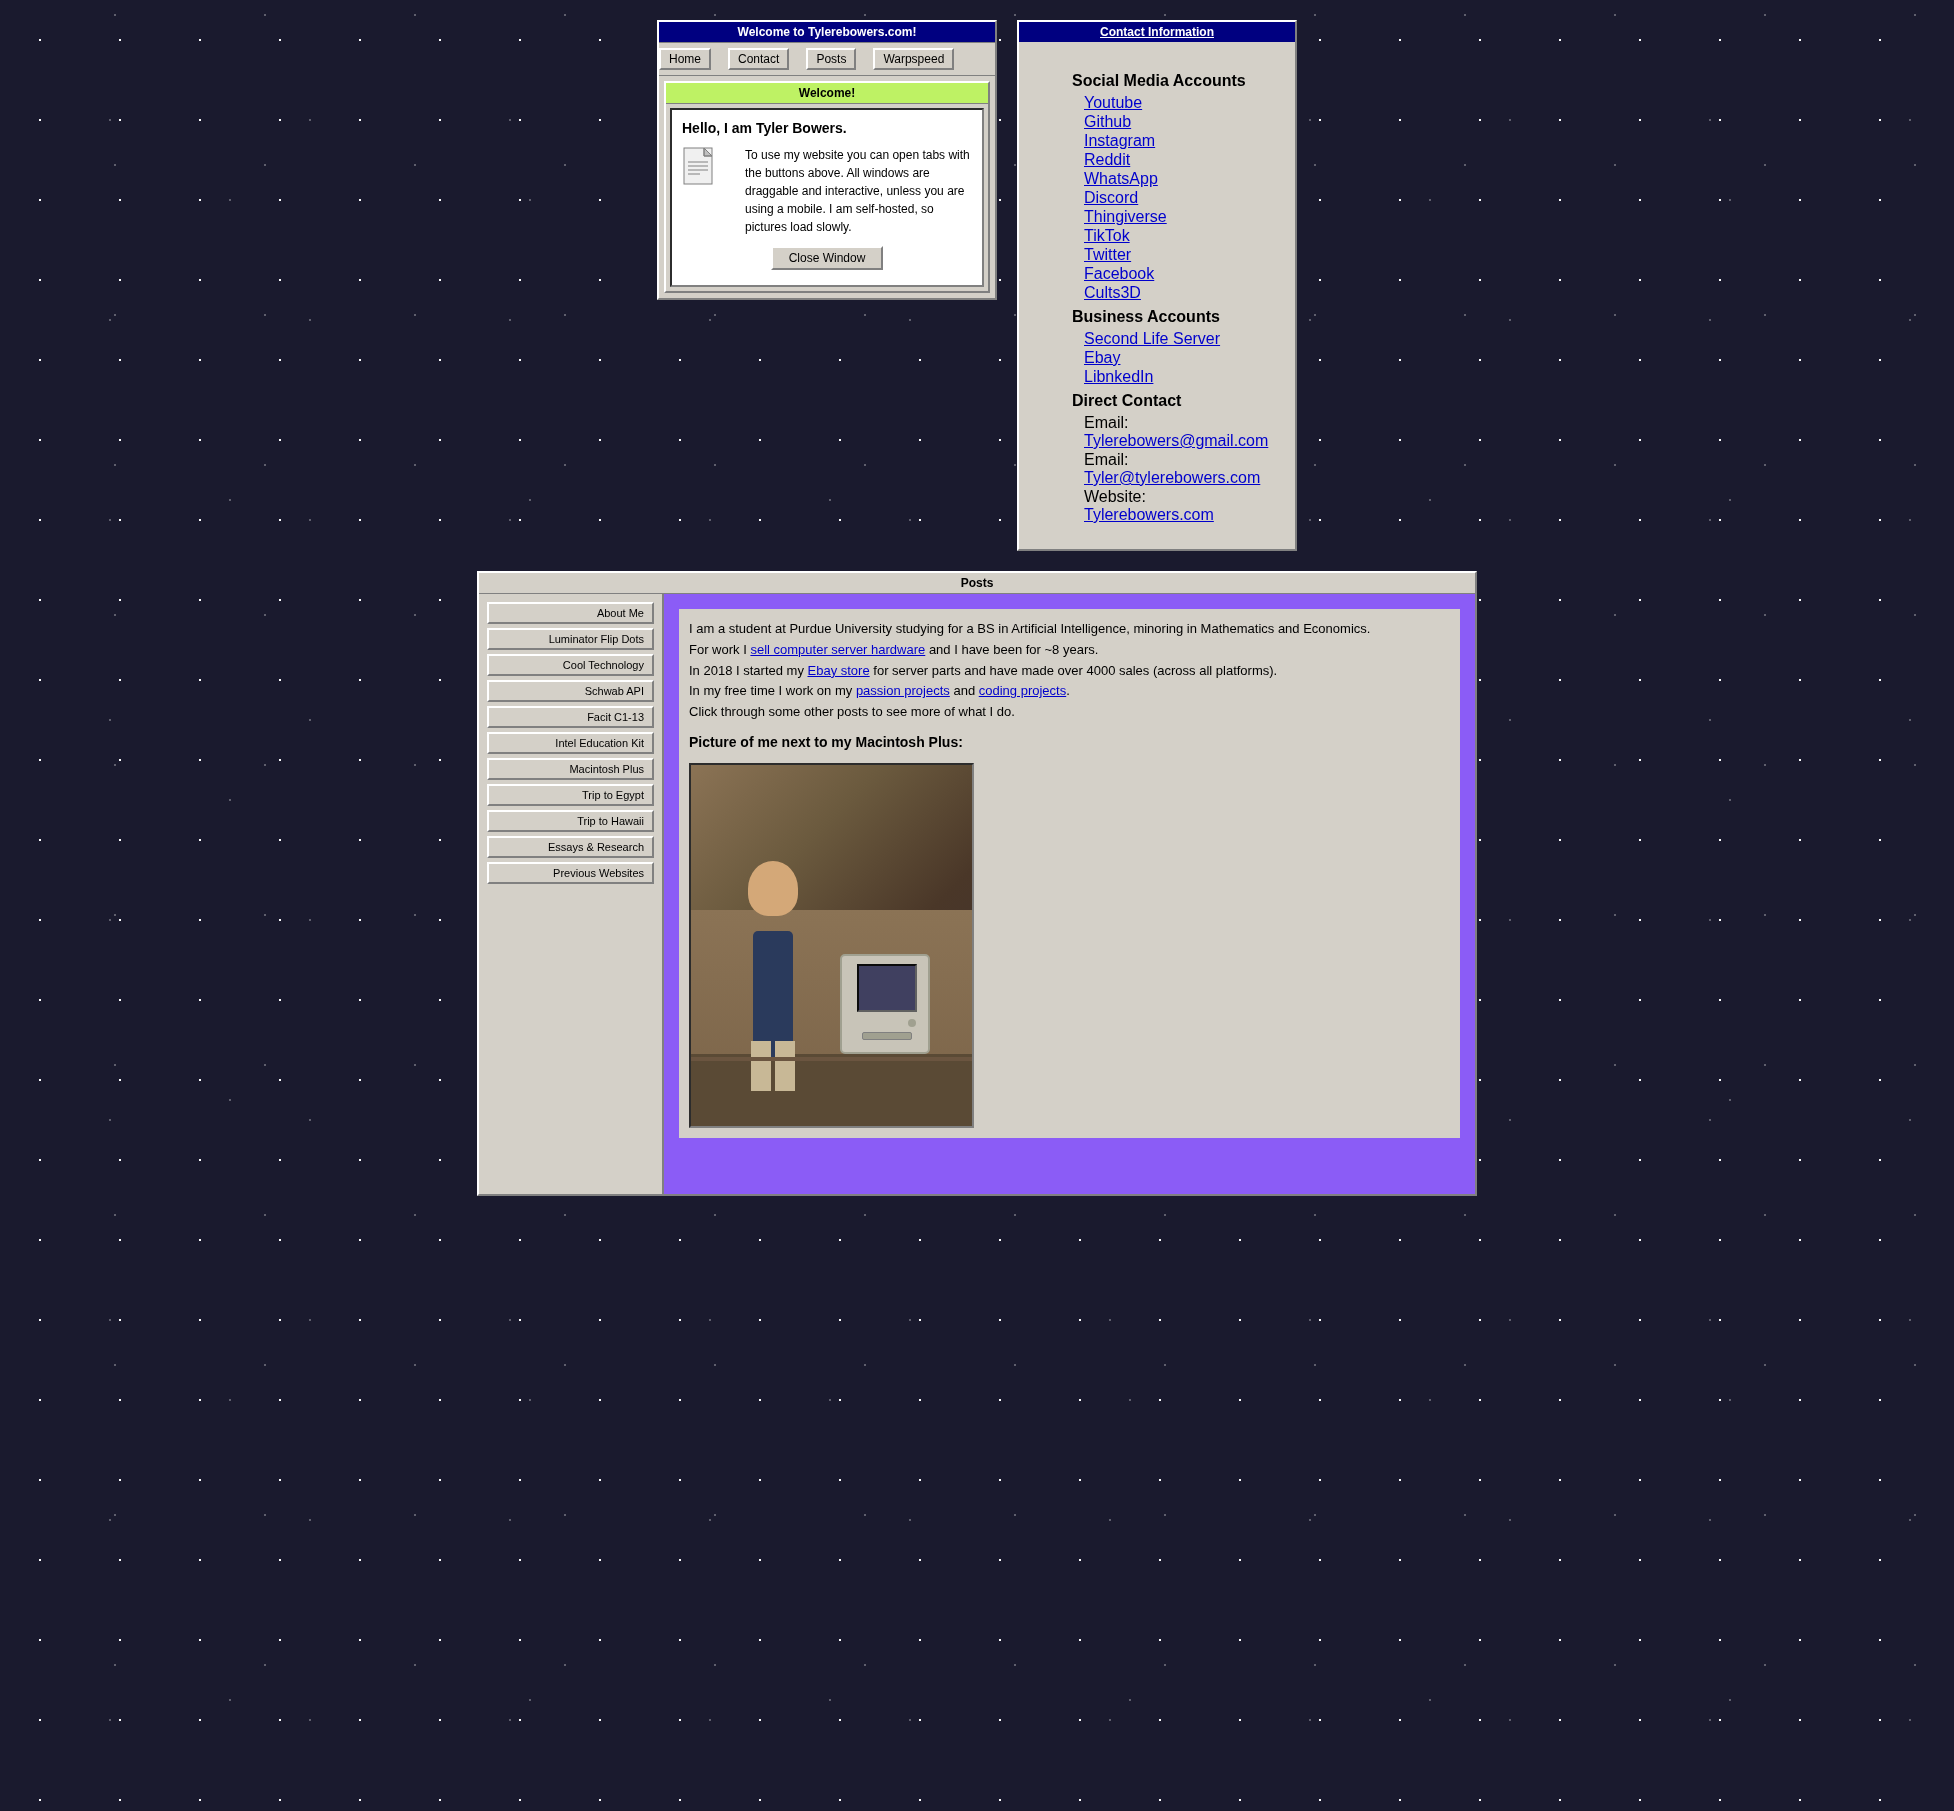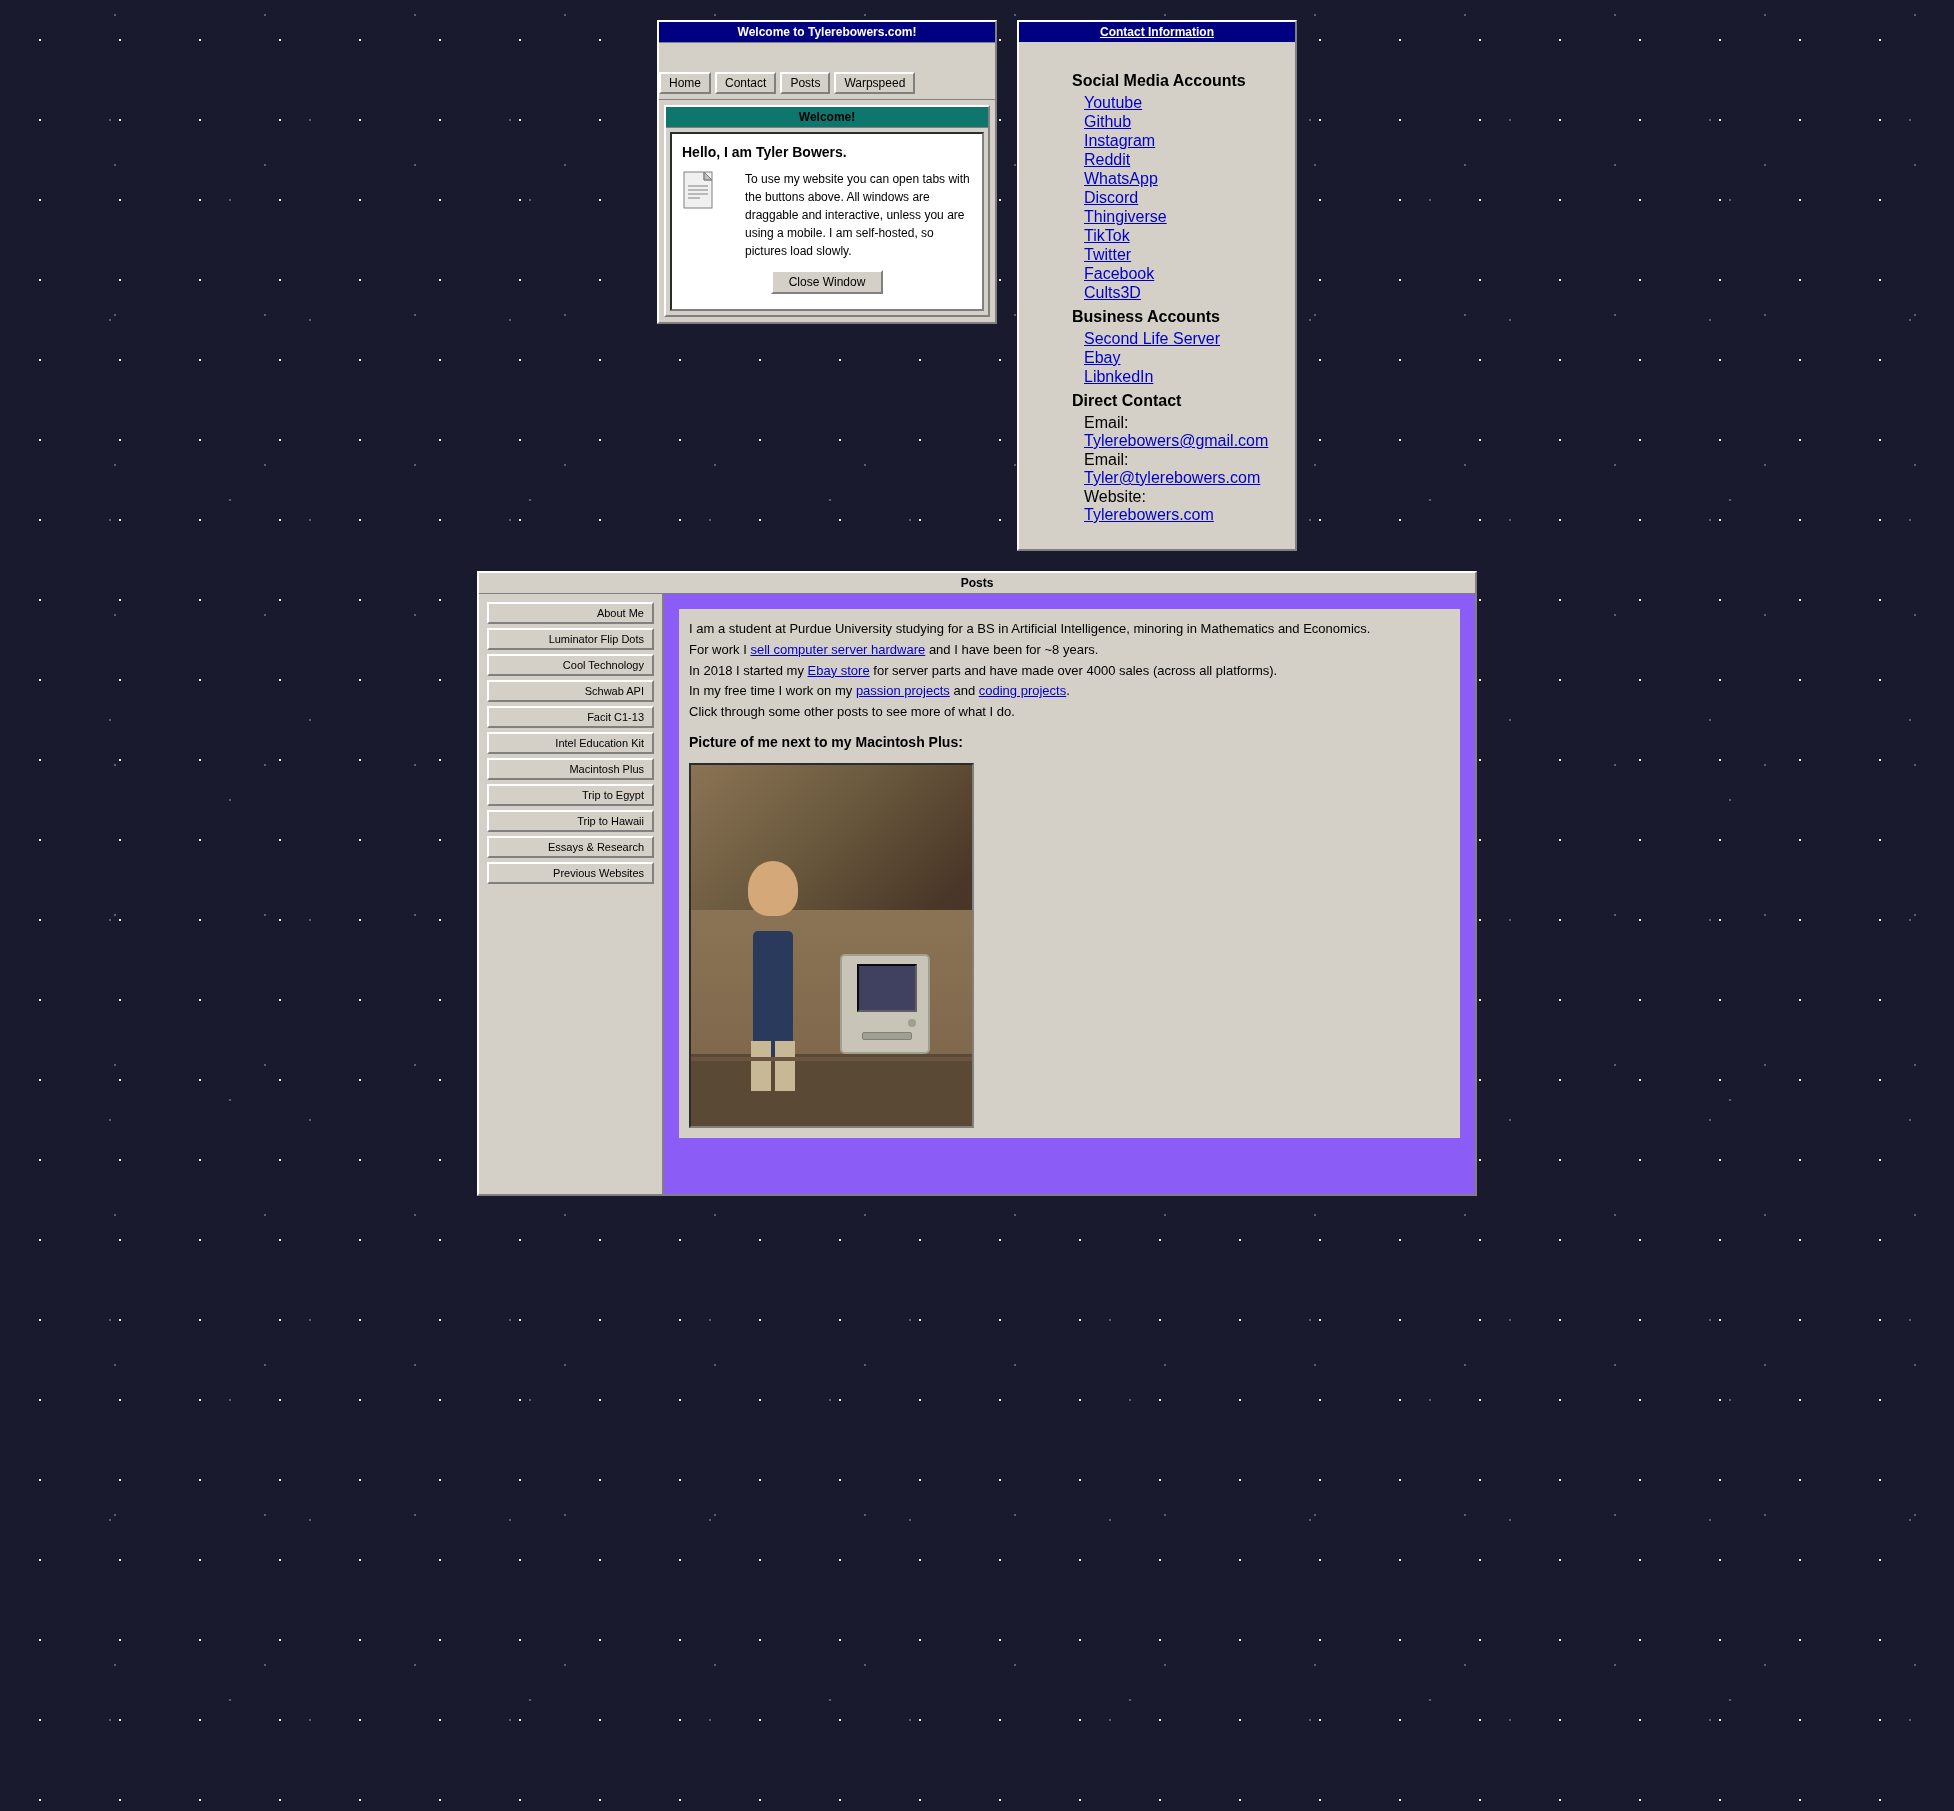--- a/index.html
+++ b/index.html
@@ -59,25 +59,24 @@
       color: white;
       text-align: center;
       padding: 3px 5px;
       font-size: 12px;
       font-weight: bold;
       border-bottom: 1px solid #808080;
     }
 
     .window-nav {
       display: flex;
-      gap: 4px;
+      gap: 17px;
       padding: 5px 0;
       background: #d4d0c8;
       border-bottom: 1px solid #808080;
-      margin-top: 24px;
     }
 
     .nav-btn {
       background: #d4d0c8;
       border: 2px solid #808080;
       border-top-color: #ffffff;
       border-left-color: #ffffff;
       padding: 2px 8px;
       font-size: 12px;
       cursor: pointer;
@@ -85,21 +84,21 @@
     }
 
     .window-content-outer {
       border: 2px solid #808080;
       border-top-color: #ffffff;
       border-left-color: #ffffff;
       margin: 5px;
     }
 
     .window-content-titlebar {
-      background: #0f766e;
+      background: #bef264;
       text-align: center;
       padding: 3px;
       font-size: 12px;
       font-weight: bold;
       border-bottom: 1px solid #808080;
     }
 
     .window-content-inner {
       background: white;
       border: 2px inset #808080;

